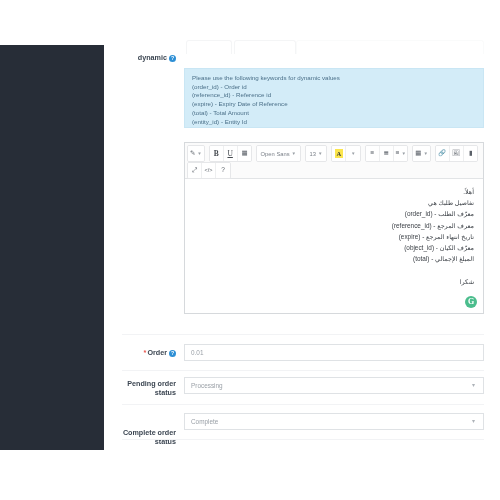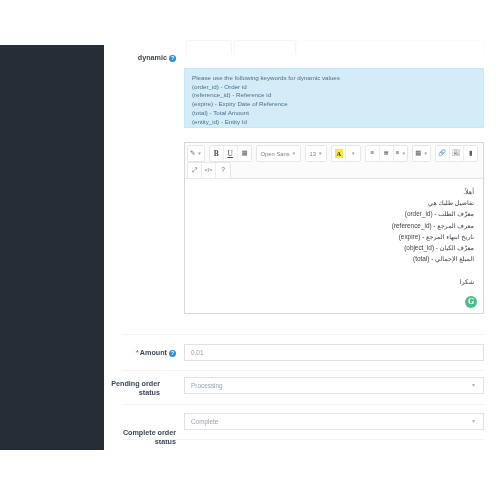--- a/index.html
+++ b/index.html
@@ -390,27 +390,27 @@
       <div class="ar-line blank"></div>
       <div class="ar-line">شكرا</div>
       <div class="grammarly">G</div>
     </div>
 
   </div>
 
   <div class="row-sep" style="left:122px; top:334px; width:362px;"></div>
 
   <div class="field-label" style="left:104px; top:348px; width:72px;">
-    <span class="req">*</span><span>Amount</span><span class="help-icon">?</span>
+    <span class="req">*</span><span>Order</span><span class="help-icon">?</span>
   </div>
   <div class="text-input" style="top:344px;">0.01</div>
 
   <div class="row-sep" style="left:122px; top:370px; width:362px;"></div>
 
-  <div class="field-label" style="left:88px; top:379px; width:72px;">
+  <div class="field-label" style="left:104px; top:379px; width:72px;">
     <div>Pending order</div>
     <div>status</div>
   </div>
   <div class="select-box" style="top:377px;">
     <span>Processing</span>
     <span class="select-caret">▾</span>
   </div>
 
   <div class="row-sep" style="left:122px; top:404px; width:362px;"></div>
 

